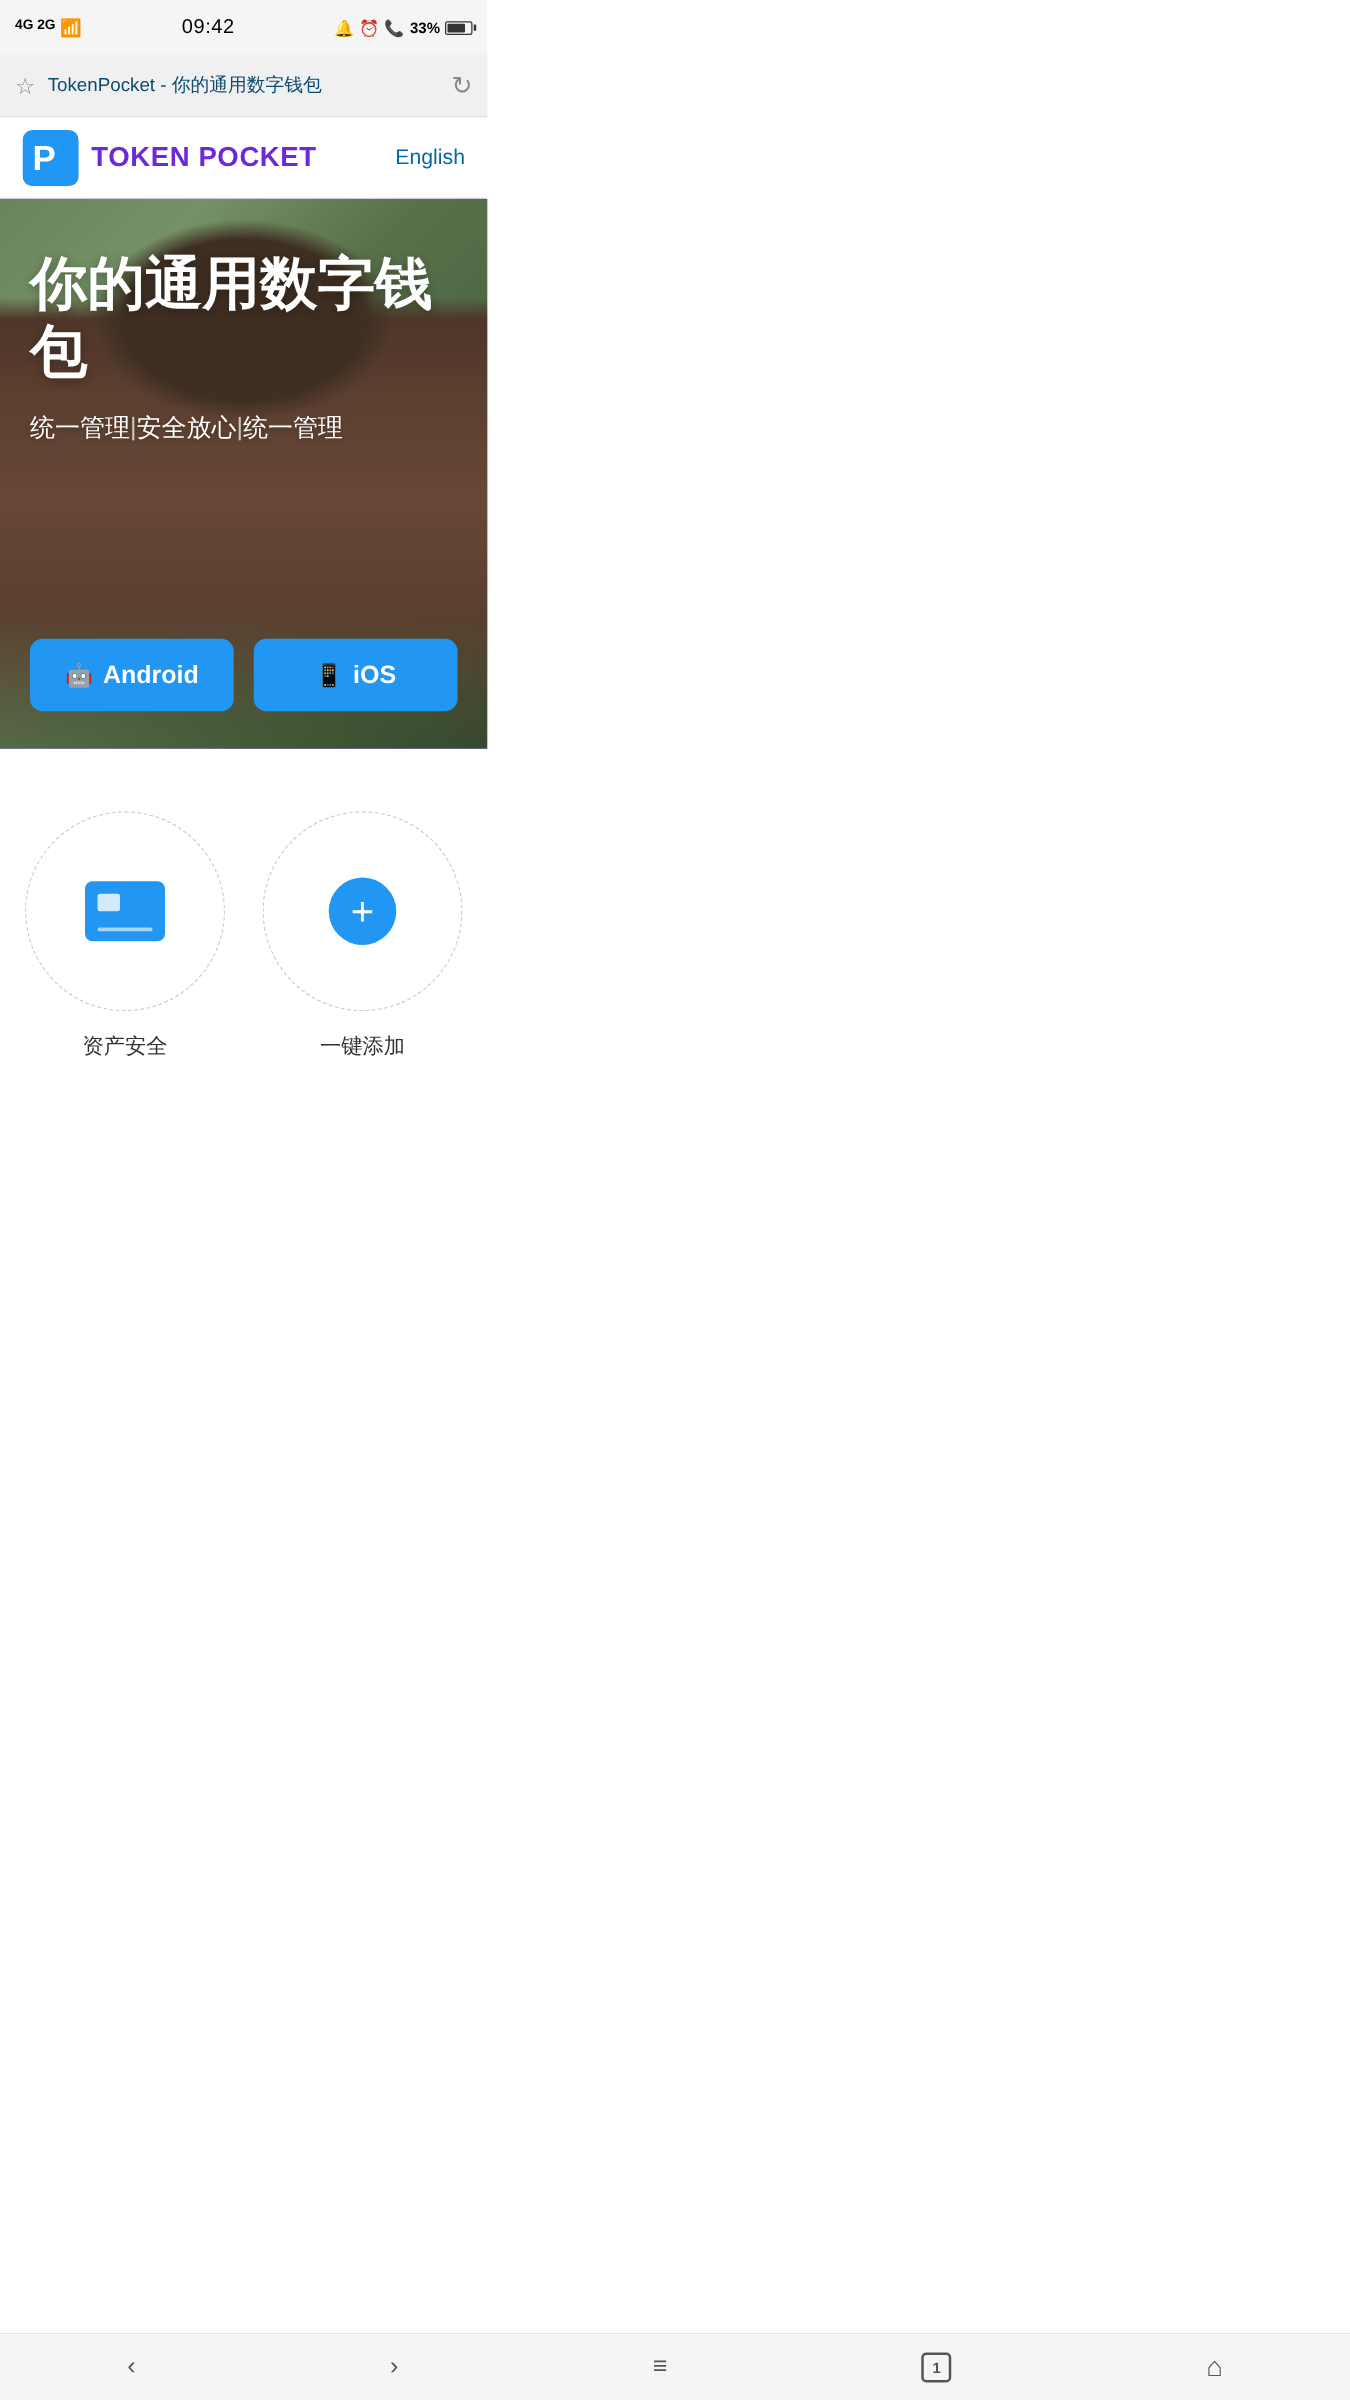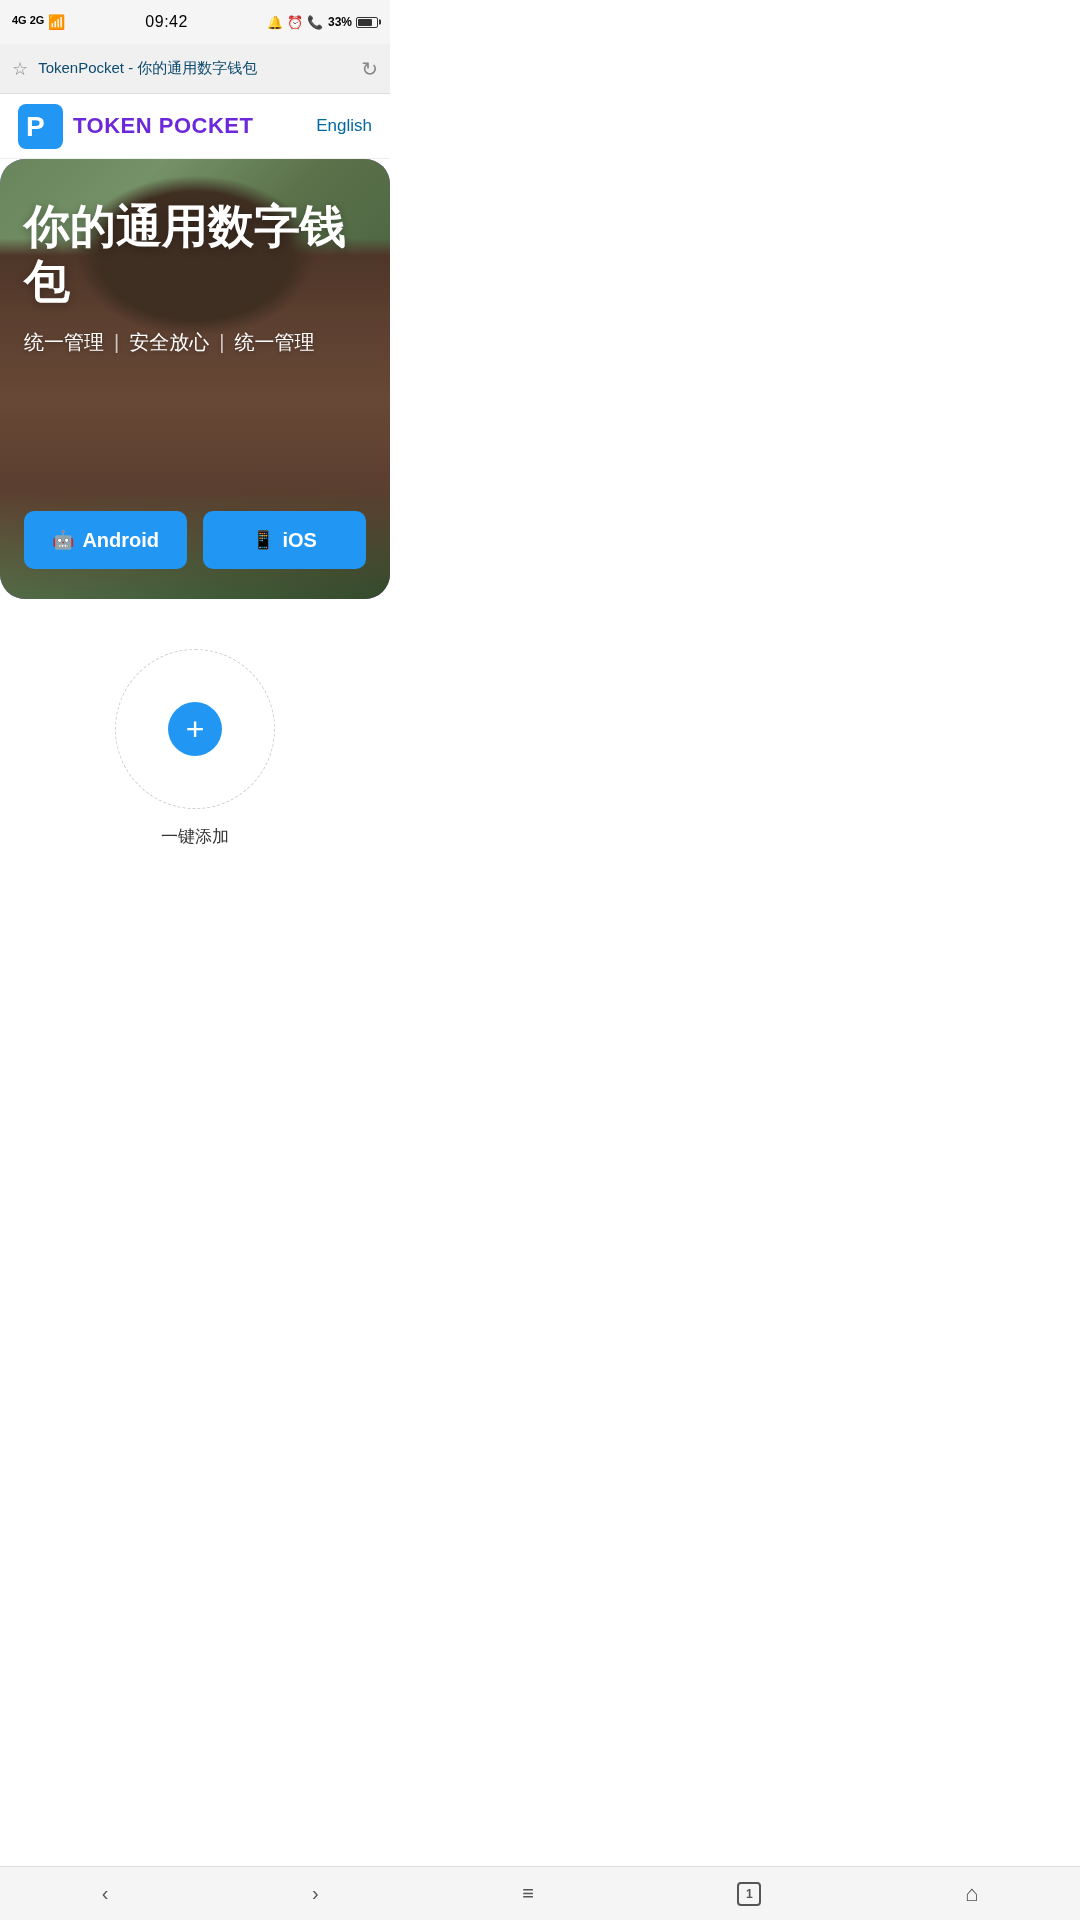--- a/index.html
+++ b/index.html
@@ -162,21 +162,20 @@
       border: none;
     }
 
     
     .hero-section {
       width: 100%;
       height: 440px;
       position: relative;
       overflow: hidden;
       background: #8b5cf6;
-      border-radius: 25px;
     }
 
     .hero-bg {
       width: 100%;
       height: 100%;
       background: linear-gradient(
         135deg,
         #7a9c6b 0%,
         #8aab7a 20%,
         #6b8558 40%,
@@ -232,21 +231,20 @@
       margin-bottom: 20px;
     }
 
     .hero-subtitle {
       font-size: 20px;
       color: #fff;
       text-shadow: 0 1px 4px rgba(0,0,0,0.3);
       margin-bottom: 40px;
       display: flex;
       align-items: center;
-      gap: 10px;
     }
 
     .hero-subtitle .divider {
       opacity: 0.7;
     }
 
     .hero-buttons {
       display: flex;
       gap: 16px;
       margin-top: auto;
@@ -463,20 +461,28 @@
         <span class="btn-icon">📱</span>
         <span>iOS</span>
       </button>
     </div>
   </div>
 </section>
 
 <section class="features-section">
   <div class="features-grid">
 
+    <div class="feature-item">
+      <div class="feature-circle">
+        <div class="feature-icon-card">
+          <div class="card-chip"></div>
+        </div>
+      </div>
+      <span class="feature-label">资产安全</span>
+    </div>
 
     <div class="feature-item">
       <div class="feature-circle">
         <div class="feature-icon-plus">+</div>
       </div>
       <span class="feature-label">一键添加</span>
     </div>
   </div>
 </section>
 

